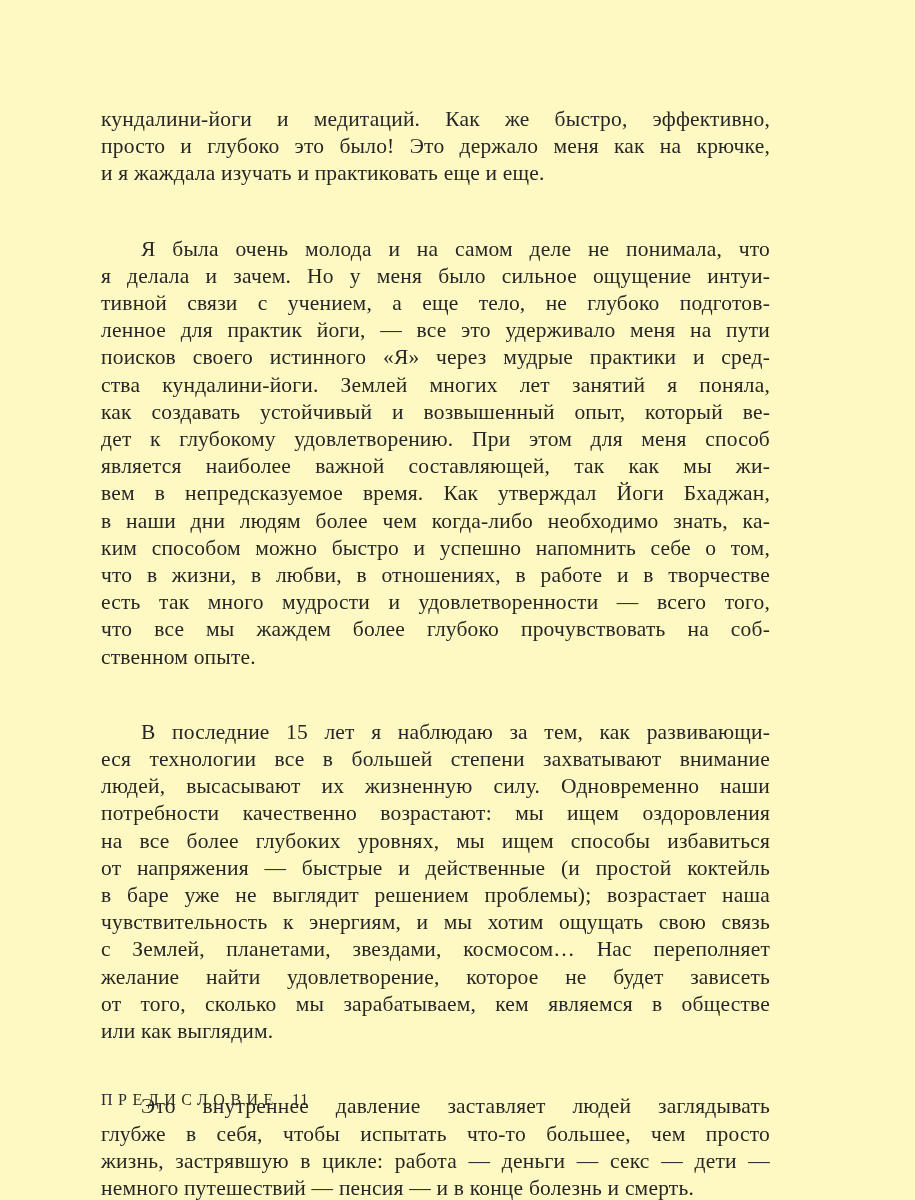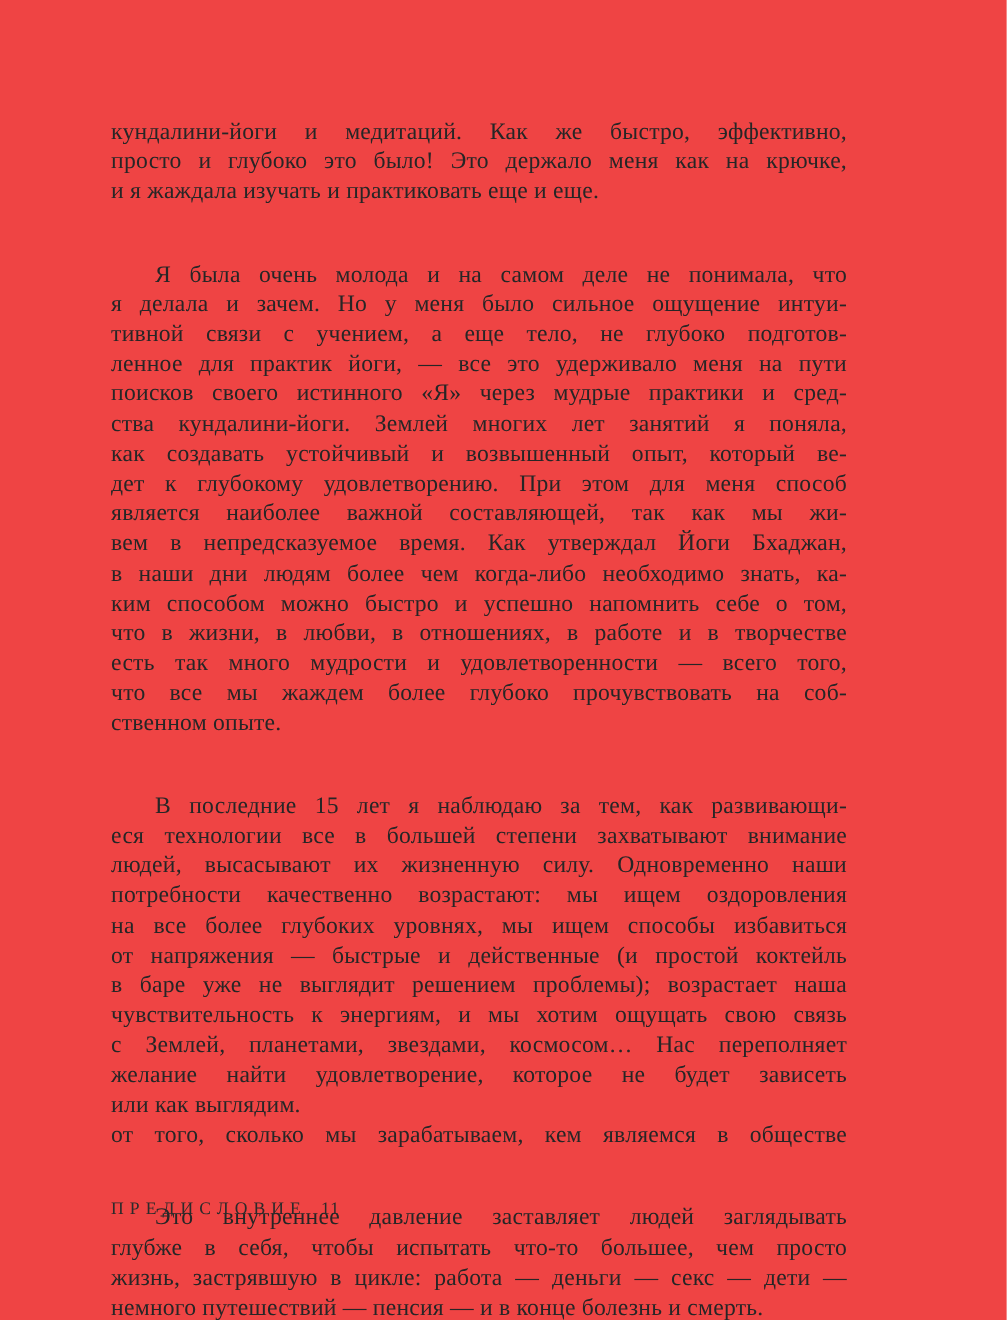--- a/index.html
+++ b/index.html
@@ -8,21 +8,21 @@
     background: #ffffff;
     font-family: "Liberation Serif", "DejaVu Serif", serif;
     color: #262626;
     position: relative;
     overflow: hidden;
   }
   .page {
     position: absolute;
     left: 0; top: 0;
     width: 915px; height: 1200px;
-    background: #ef4444;
+    background: #fef9c3;
   }
   .body-text {
     position: absolute;
     left: 101px;
     top: 106px;
     width: 669px;
     font-size: 21.5px;
     line-height: 27.2px;
     letter-spacing: 0.2px;
   }
@@ -80,22 +80,22 @@
       <div class="line justify indent"><span>В последние 15 лет я наблюдаю за тем, как развивающи-</span></div>
       <div class="line justify"><span>еся технологии все в большей степени захватывают внимание</span></div>
       <div class="line justify"><span>людей, высасывают их жизненную силу. Одновременно наши</span></div>
       <div class="line justify"><span>потребности качественно возрастают: мы ищем оздоровления</span></div>
       <div class="line justify"><span>на все более глубоких уровнях, мы ищем способы избавиться</span></div>
       <div class="line justify"><span>от напряжения — быстрые и действенные (и простой коктейль</span></div>
       <div class="line justify"><span>в баре уже не выглядит решением проблемы); возрастает наша</span></div>
       <div class="line justify"><span>чувствительность к энергиям, и мы хотим ощущать свою связь</span></div>
       <div class="line justify"><span>с Землей, планетами, звездами, космосом… Нас переполняет</span></div>
       <div class="line justify"><span>желание найти удовлетворение, которое не будет зависеть</span></div>
+      <div class="line justify"><span>от того, сколько мы зарабатываем, кем являемся в обществе</span></div>
       <div class="line"><span>или как выглядим.</span></div>
-      <div class="line justify"><span>от того, сколько мы зарабатываем, кем являемся в обществе</span></div>
       <div class="line justify indent"><span>Это внутреннее давление заставляет людей заглядывать</span></div>
       <div class="line justify"><span>глубже в себя, чтобы испытать что-то большее, чем просто</span></div>
       <div class="line justify"><span>жизнь, застрявшую в цикле: работа — деньги — секс — дети —</span></div>
       <div class="line"><span>немного путешествий — пенсия — и в конце болезнь и смерть.</span></div>
     </div>
 
   <div class="footer">
     <span class="footer-title">ПРЕДИСЛОВИЕ</span><span class="footer-num">11</span>
   </div>
 

